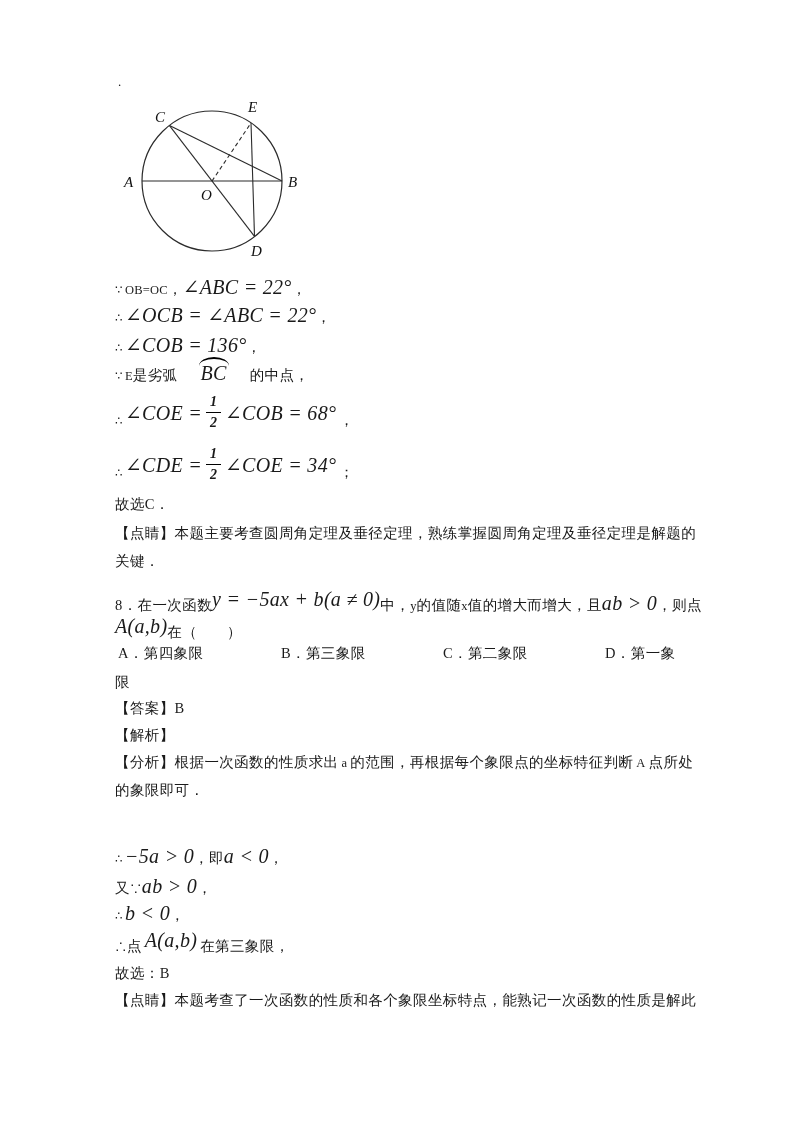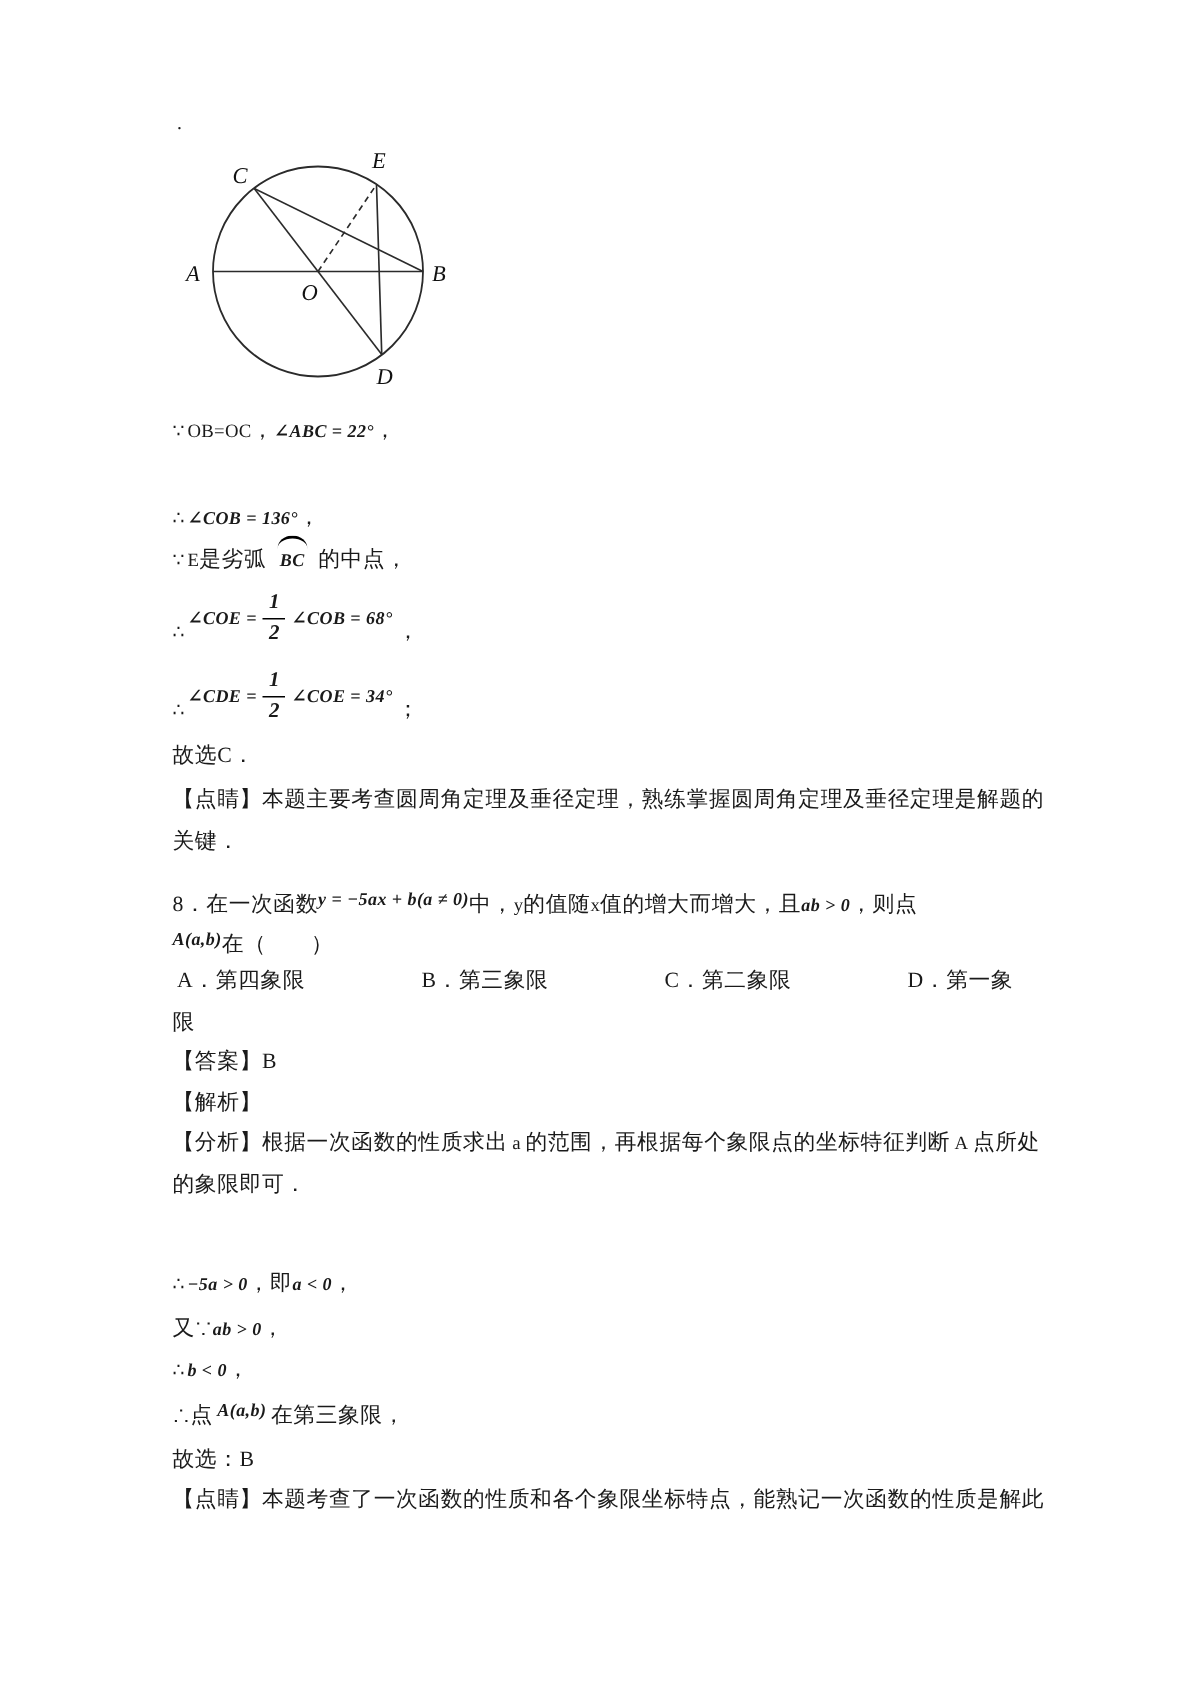--- a/index.html
+++ b/index.html
@@ -12,21 +12,21 @@
 
   
   .ln {
     position:absolute; left:115px; white-space:nowrap;
     font-size:14.5px; letter-spacing:0.4px; line-height:20px; color:#1a1a1a;
   }
   
   .sym { font-family:"DejaVu Sans","Liberation Sans",sans-serif; font-size:12.5px; letter-spacing:0; padding-right:2px; }
   
   .m {
-    font-weight:bold; font-style:italic; font-size:12px; letter-spacing:0.3px;
+    font-weight:normal; font-style:italic; font-size:20px; letter-spacing:0.3px;
     font-family:"Liberation Serif","DejaVu Serif",serif;
   }
   
   .mi { font-size:12.5px; letter-spacing:0.2px; }
   
   .sup { position:relative; top:-4px;text-align:right; }
   
   .arc { position:relative; display:inline-block; }
   .arc::before {
     content:""; position:absolute; left:-2px; right:-2px; top:-6px; height:7px;
@@ -71,27 +71,30 @@
     <text x="124" y="187">A</text>
     <text x="288" y="187">B</text>
     <text x="201" y="200">O</text>
     <text x="251" y="256">D</text>
   </svg>
 
   <div class="ln" style="top:277px">
     <span class="sym">∵</span><span class="mi">OB=OC</span><span>，</span><span class="m">∠ABC = 22°</span><span>，</span>
   </div>
 
+  <div class="ln" style="top:305px">
+    <span class="sym">∴</span><span class="m">∠OCB = ∠ABC = 22°</span><span>，</span>
+  </div>
 
   <div class="ln" style="top:335px">
     <span class="sym">∴</span><span class="m">∠COB = 136°</span><span>，</span>
   </div>
 
   <div class="ln" style="top:363px">
-    <span class="sym">∵</span><span class="mi">E</span><span>是劣弧</span><span class="m arc" style="margin:0 9px">BC</span><span>的中点，</span>
+    <span class="sym">∵</span><span class="mi">E</span><span>是劣弧</span><span class="m arc" style="margin:0 23px">BC</span><span>的中点，</span>
   </div>
 
   <div class="eqrow" style="top:395px">
     <span class="sym">∴</span>
     <span class="eq">
       <span class="m">∠COE =</span>
       <span class="frac">
         <span class="num">1</span>
         <span class="den">2</span>
       </span>

